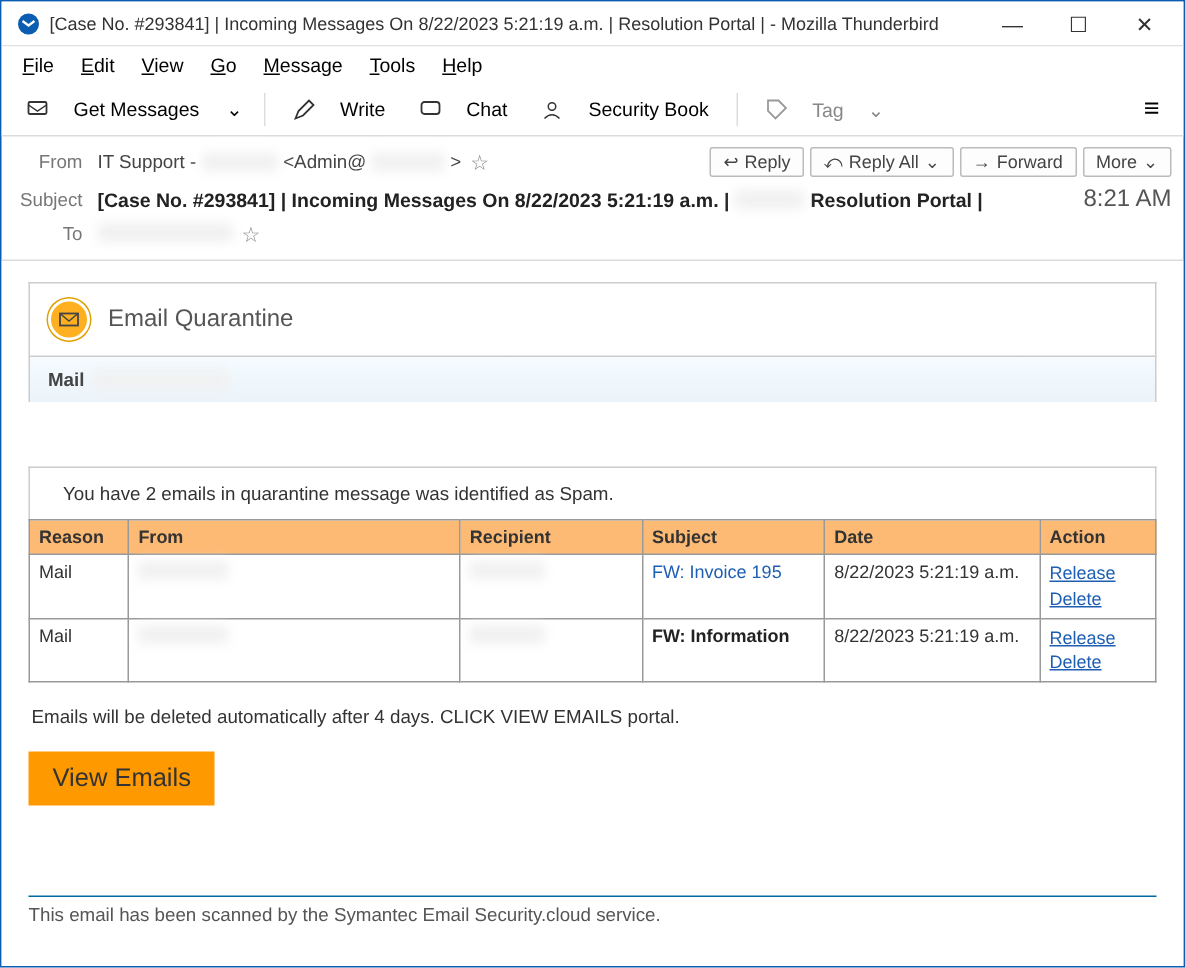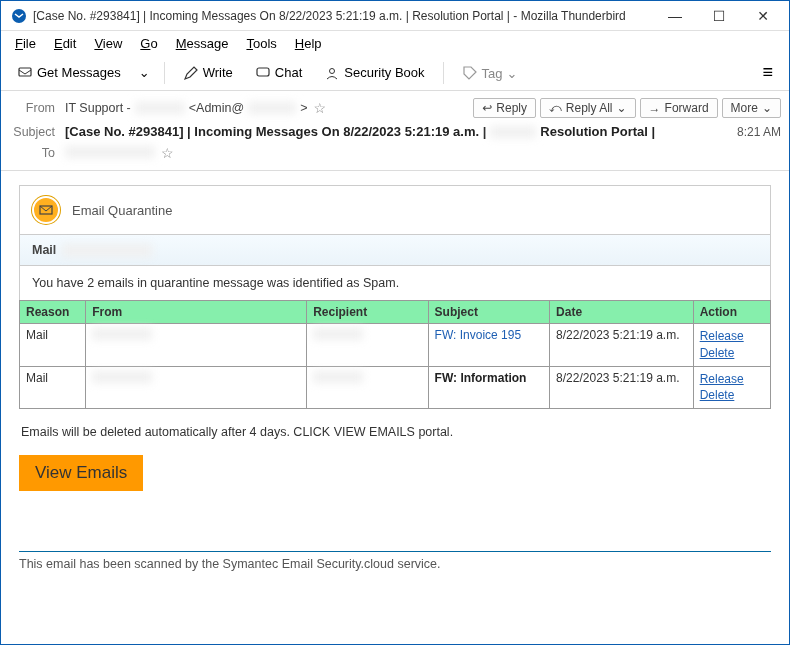--- a/index.html
+++ b/index.html
@@ -5,46 +5,46 @@
 * { box-sizing: border-box; margin: 0; padding: 0; }
 body { font-family: "Segoe UI", Arial, sans-serif; font-size: 12px; background: #fff; width: 790px; height: 645px; overflow: hidden; border: 1px solid #0a5db0; }
 .titlebar { height: 30px; background: #fff; display: flex; align-items: center; padding: 0 4px; border-bottom: 1px solid #e0e0e0; }
 .titlebar .app-icon { width: 16px; height: 16px; margin: 0 6px; }
 .titlebar .title-text { flex: 1; font-size: 12px; color: #333; white-space: nowrap; overflow: hidden; }
 .titlebar .win-btn { width: 44px; height: 28px; display: flex; align-items: center; justify-content: center; font-size: 14px; color: #333; }
 .menubar { height: 24px; background: #fff; display: flex; align-items: center; padding: 0 6px; gap: 2px; }
 .menubar .mitem { padding: 2px 8px; font-size: 13px; }
 .menubar .mitem u { text-decoration: underline; }
 .toolbar { height: 36px; background: #fff; display: flex; align-items: center; padding: 0 8px; gap: 6px; border-bottom: 1px solid #dcdcdc; }
-.toolbar .tbtn { display: flex; align-items: center; gap: 4px; padding: 4px 8px; font-size: 13px; border-radius: 2px; }
+.toolbar .tbtn { display: flex; align-items: center; gap: 16px; padding: 4px 8px; font-size: 13px; border-radius: 2px; }
 .toolbar .tbtn .ico { width: 16px; height: 16px; display:inline-block; }
 .toolbar .sep { width: 1px; height: 22px; background: #ddd; margin: 0 4px; }
 .hamburger { margin-left: auto; font-size: 18px; padding: 4px 8px; }
 .header-rows { padding: 4px 8px 6px 8px; border-bottom: 1px solid #dcdcdc; font-size: 12.5px; color: #444; }
 .header-row { display: flex; align-items: center; padding: 3px 0; gap: 6px; }
 .header-row .lbl { width: 50px; color: #777; text-align: right; padding-right: 4px; }
 .redact { display:inline-block; background: #f0f0f0; filter: blur(4px); height: 12px; border-radius:1px;}
 .actions { margin-left: auto; display: flex; gap: 4px; align-items: center; }
 .actbtn { border: 1px solid #bbb; background: #fdfdfd; padding: 2px 8px; font-size: 12px; border-radius: 2px; display:flex; align-items:center; gap:4px;}
 .subject-line { font-weight: 600; color: #222; font-size: 13px; flex:1;}
-.time-label { color:#555; font-size:12px; margin-left:8px; }
+.time-label { color:#555; font-size:16px; margin-left:8px; }
 .star { color: #888; font-size: 14px; }
 .content-scroll { height: 494px; overflow-y: auto; background:#fff; position:relative;}
 .content-scroll::-webkit-scrollbar{width:16px;}
 .content-scroll::-webkit-scrollbar-thumb{background:#cdcdcd;}
 .content-scroll::-webkit-scrollbar-track{background:#f1f1f1;}
 .email-body { padding: 14px 18px 10px 18px; font-family: Arial, sans-serif; color:#333; font-size:12.5px;}
 .quar-head { display:flex; align-items:center; gap:12px; border:1px solid #ccc; border-bottom:none; padding:10px 12px; background:#fff;}
 .quar-head .qicon { width:28px; height:28px; border-radius:50%; background:#ffb020; display:flex; align-items:center; justify-content:center; border:2px solid #fff; box-shadow:0 0 0 1px #e0a000;}
-.quar-head .qtitle { font-size:13px; color:#555;}
+.quar-head .qtitle { font-size:16px; color:#555;}
 .dear-box { border:1px solid #ccc; border-bottom:none; padding:8px 12px; background: linear-gradient(#f5fbff,#ebf4fa); font-weight:bold; color:#444; display:flex; gap:6px; align-items:center;}
-.msg-box { border:1px solid #ccc; border-bottom:none; padding:10px 12px; background:#fff; }
+.msg-box { border:1px solid #ccc; border-bottom:none; padding:10px 22px; background:#fff;margin-top:43px; }
 .qtable { width:100%; border-collapse: collapse; font-size:12px; }
 .qtable th, .qtable td { border:1px solid #999; padding:4px 6px; text-align:left; vertical-align:top;}
-.qtable th { background:#86efac; font-weight:bold; }
+.qtable th { background:#fdba74; font-weight:bold; }
 .qtable a { color:#1e5fb3; text-decoration:underline; font-size:12px; display:block; line-height:1.4;}
 .qtable .subj-link { color:#1e5fb3; }
 .qtable .subj-bold { font-weight:bold; color:#222; }
 .footer-msg { padding: 16px 2px 10px 2px; color:#333; }
 .view-btn { background:#ff9900; color:#333; border:none; padding:8px 16px; font-size:17px; font-weight:500; margin-top:6px; cursor:pointer;}
 .sig { border-top:1px solid #0369a1; width:100%; margin-top:60px; padding-top:4px; color:#555; line-height:1.4;}
 </style>
 </head>
 <body>
 

